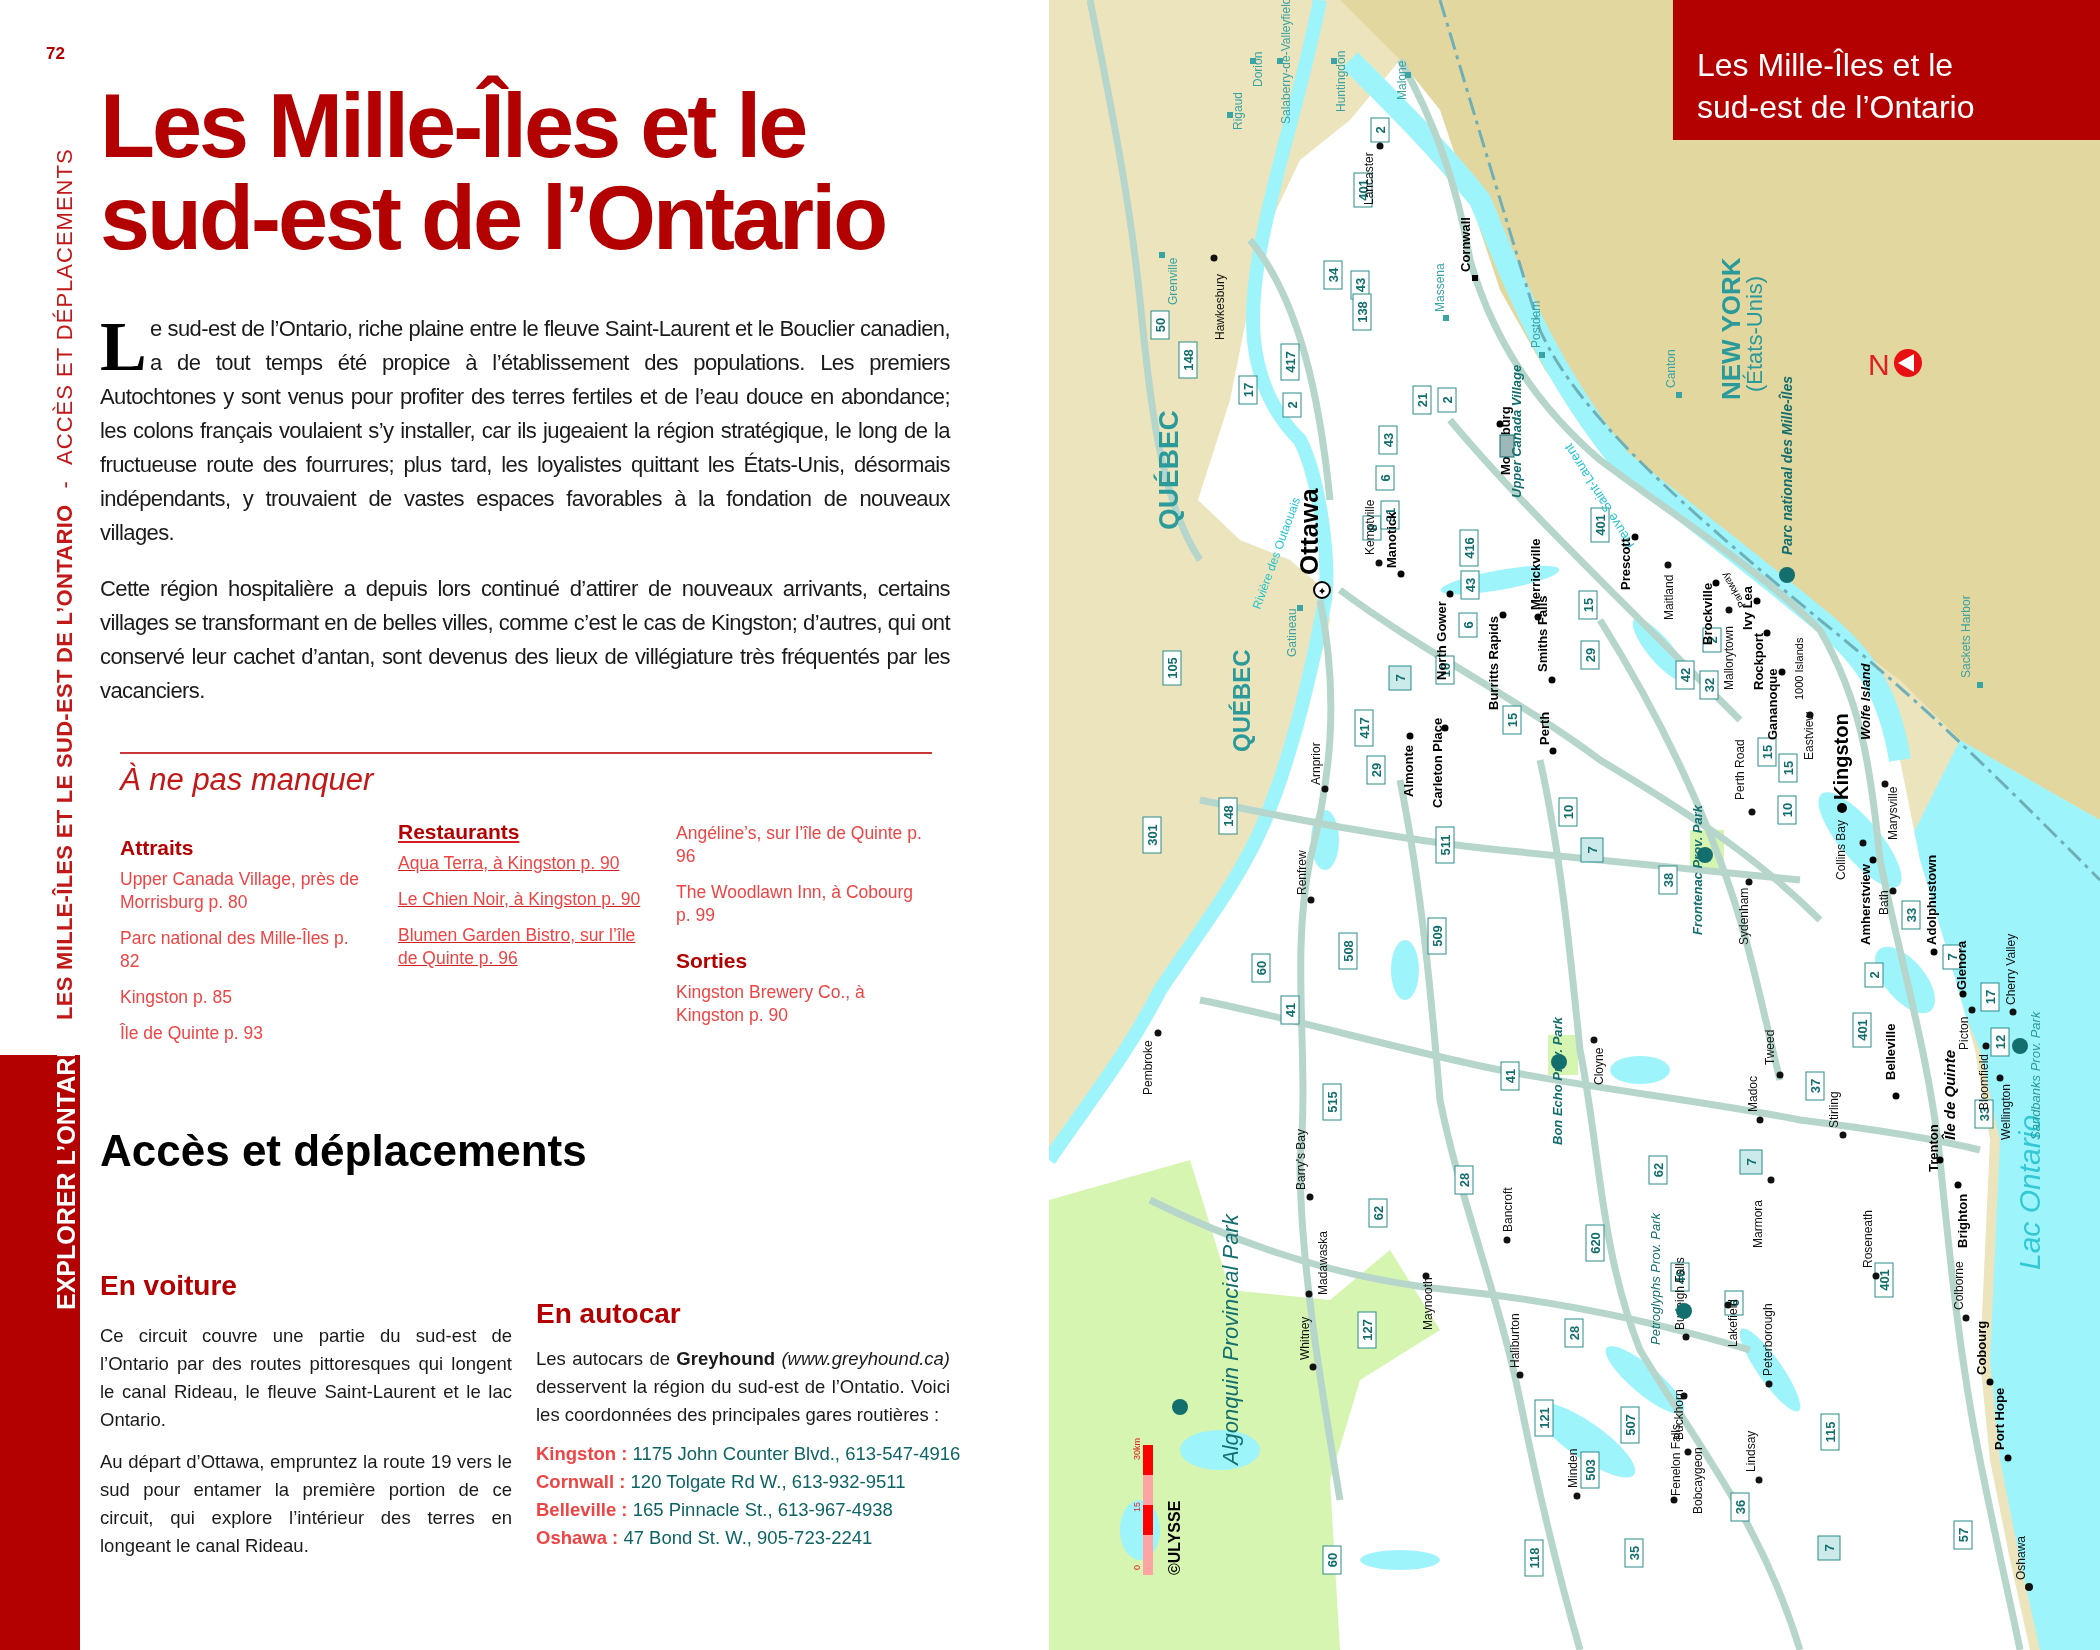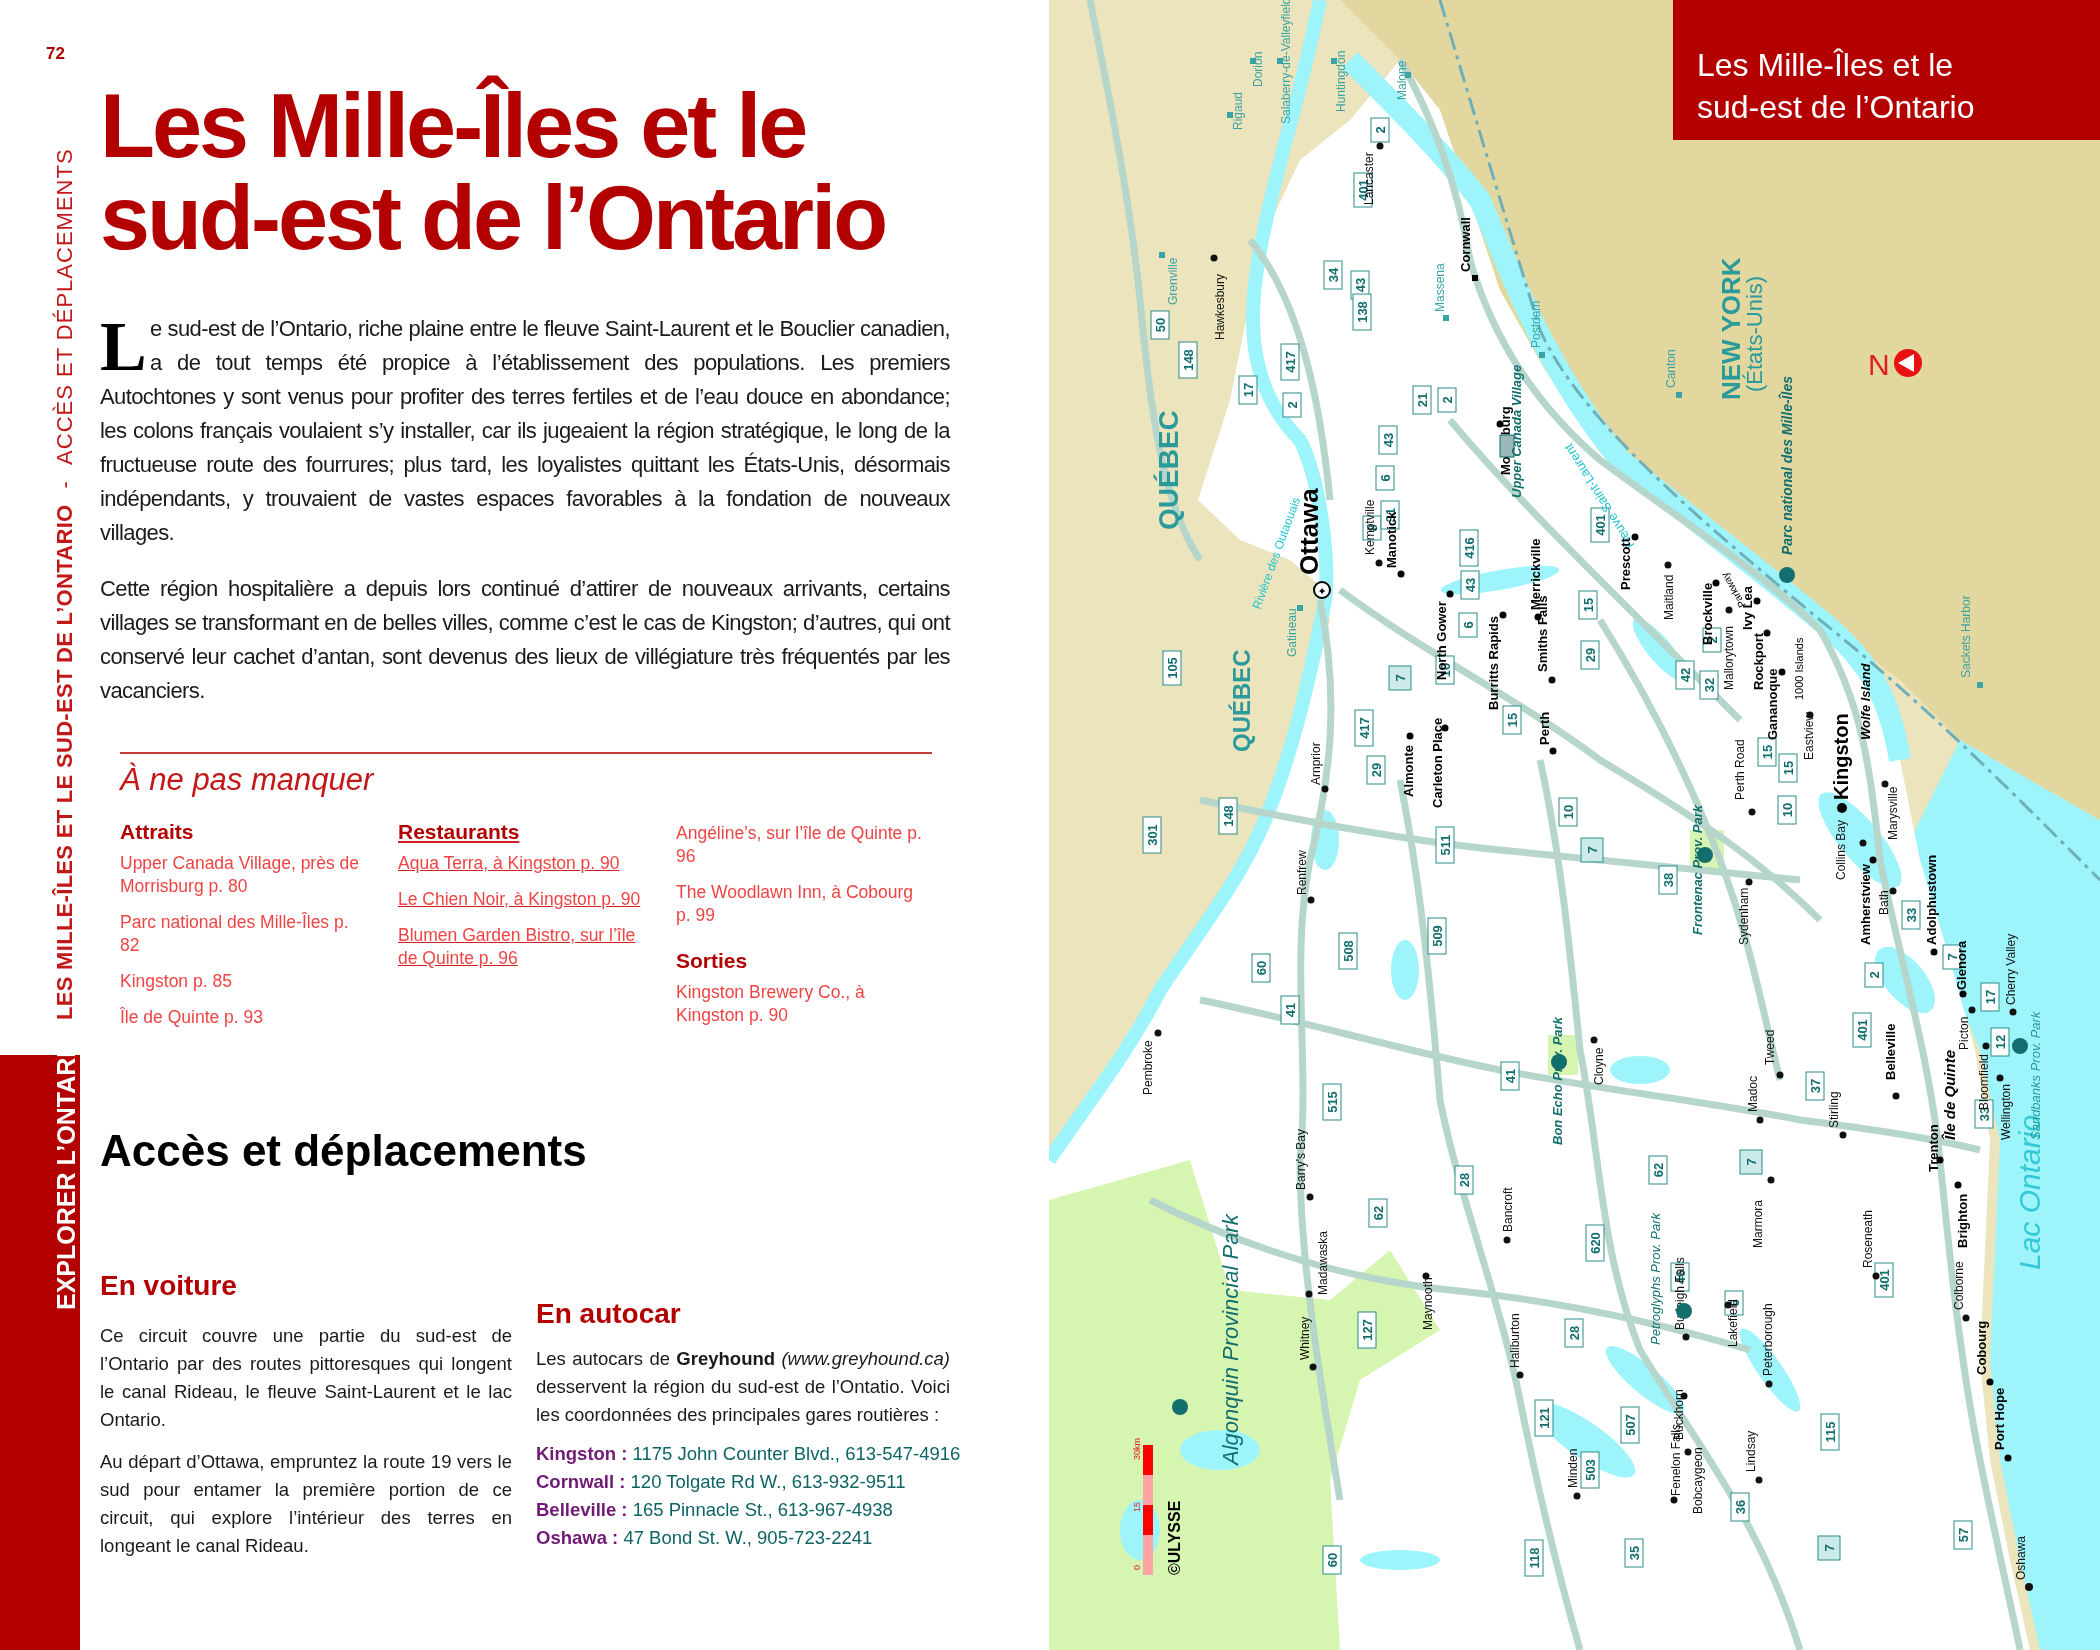--- a/index.html
+++ b/index.html
@@ -19,21 +19,21 @@
   .box-title{position:absolute;left:120px;top:762px;font:italic 31px "Liberation Sans",sans-serif;color:#c21818;}
   .col{position:absolute;top:820px;width:250px;color:#d02020;}
   .col h4{margin:0 0 8px 0;font:bold 21px "Liberation Sans",sans-serif;color:#b30000;}
   .col .item{font:17.5px/23px "Liberation Sans",sans-serif;margin:0 0 13px 0;color:#ef4444;}
   .h2{position:absolute;left:100px;top:1125px;font:bold 44px/51px "Liberation Sans",sans-serif;color:#000;margin:0;}
   .h3{position:absolute;font:bold 28px "Liberation Sans",sans-serif;color:#b30000;margin:0;}
   .body-text{position:absolute;font:18.5px/28px "Liberation Sans",sans-serif;color:#1a1a1a;text-align:justify;}
   .body-text p{margin:0 0 14px 0;}
   .stations{position:absolute;left:536px;top:1440px;width:430px;font:18.5px/28px "Liberation Sans",sans-serif;}
   .stations .row{white-space:nowrap;}
-  .stations b{color:#701a75;}
+  .stations b{color:#ef4444;}
   .stations .val{color:#0e6464;}
   .page-right{position:absolute;left:1049px;top:0;width:1051px;height:1650px;overflow:hidden;}
   .map-title{position:absolute;left:1673px;top:0;width:427px;height:140px;background:#b30000;}
   .map-title-text{position:absolute;left:24px;top:44px;font:32px/42px "Liberation Sans",sans-serif;color:#fff;}
   svg text{font-family:"Liberation Sans",sans-serif;}
 </style>
 </head>
 <body>
 
 <div class="page-left">
@@ -52,21 +52,21 @@
   </h1>
 
   <div class="intro">
     <p><span class="dropcap">L</span><span>e sud-est de l’Ontario, riche plaine entre le fleuve Saint-Laurent et le Bouclier canadien, a de tout temps été propice à l’établissement des populations. Les premiers Autochtones y sont venus pour profiter des terres fertiles et de l’eau douce en abondance; les colons français voulaient s’y installer, car ils jugeaient la région stratégique, le long de la fructueuse route des fourrures; plus tard, les loyalistes quittant les États-Unis, désormais indépendants, y trouvaient de vastes espaces favorables à la fondation de nouveaux villages.</span></p>
     <p>Cette région hospitalière a depuis lors continué d’attirer de nouveaux arrivants, certains villages se transformant en de belles villes, comme c’est le cas de Kingston; d’autres, qui ont conservé leur cachet d’antan, sont devenus des lieux de villégiature très fréquentés par les vacanciers.</p>
   </div>
 
   <div class="box-rule"></div>
   <div class="box-title">À ne pas manquer</div>
 
-  <div class="col" style="left:120px;">
+  <div class="col" style="left:120px;margin-top:16px;">
     <h4>Attraits</h4>
     <div class="item">Upper Canada Village, près de Morrisburg p. 80</div>
     <div class="item">Parc national des Mille-Îles p. 82</div>
     <div class="item">Kingston p. 85</div>
     <div class="item">Île de Quinte p. 93</div>
   </div>
 
   <div class="col" style="left:398px;text-decoration:underline;">
     <h4>Restaurants</h4>
     <div class="item">Aqua Terra, à Kingston p. 90</div>

